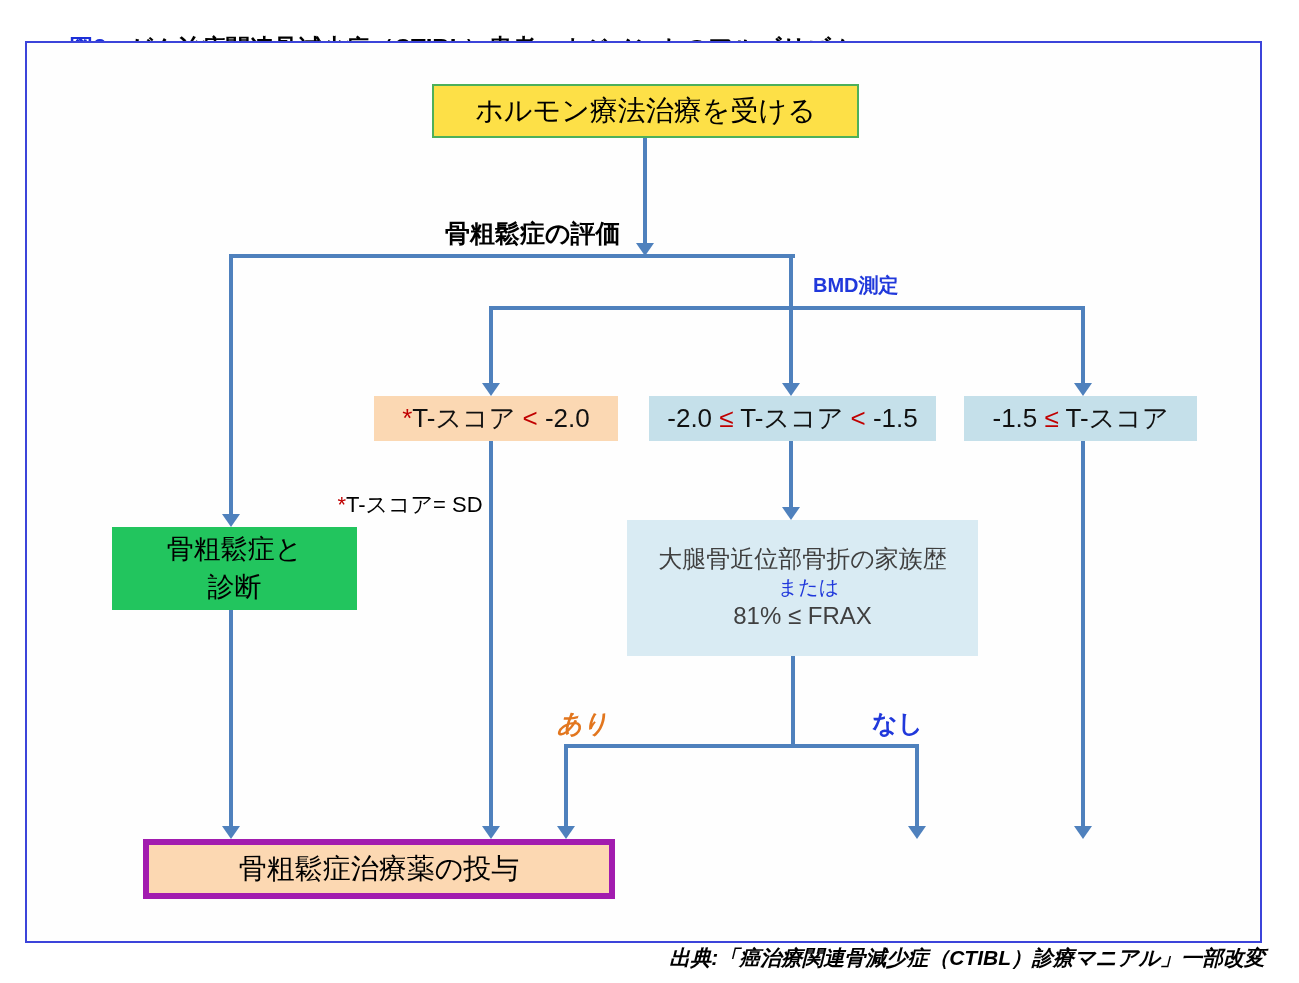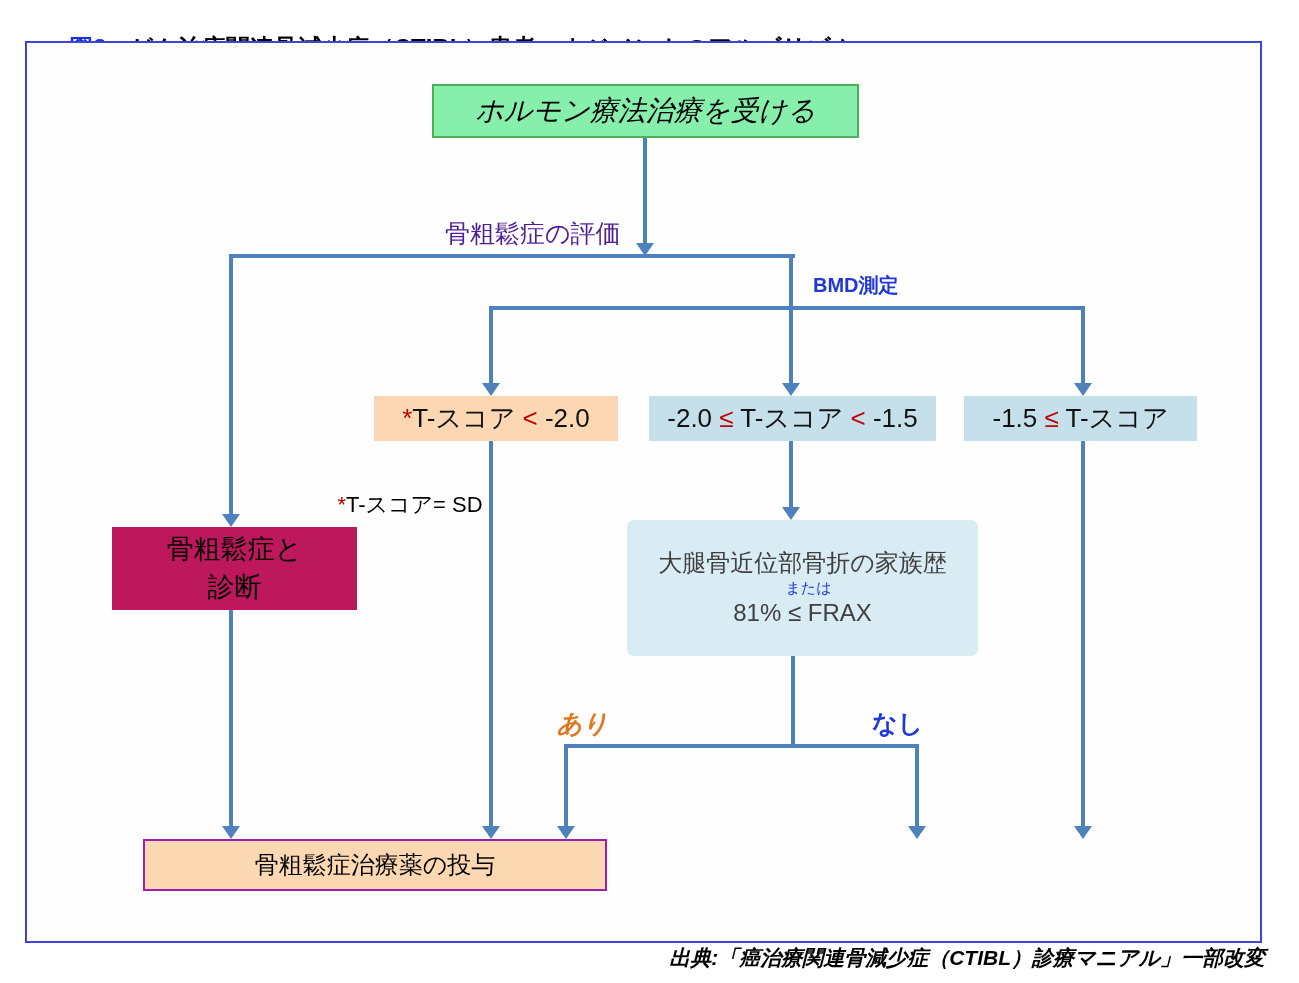--- a/index.html
+++ b/index.html
@@ -11,35 +11,35 @@
   .fig-title .blue{color:#1c30d8;}
   .fig-title .marker{margin-right:2px;}
   .fig-title .figno{margin-right:22px;}
   
   .frame{left:25px;top:41px;width:1233px;height:898px;border:2px solid #3c44da;background:#fefefe;}
   
   .line{position:absolute;background:#4f81bd;}
   .arrow{position:absolute;width:0;height:0;border-left:9px solid transparent;border-right:9px solid transparent;border-top:13px solid #4f81bd;}
   
   .node{position:absolute;display:flex;align-items:center;justify-content:center;text-align:center;white-space:pre;color:#000;}
-  .hormone{left:432px;top:84px;width:423px;height:50px;background:#86efac;border:2px solid #4db05a;font-size:28px;font-style:italic;}
+  .hormone{left:432px;top:84px;width:423px;height:50px;background:#fde047;border:2px solid #4db05a;font-size:28px;}
   .tscore{top:396px;height:45px;font-size:26px;color:#111;}
   .tscore-a{left:374px;width:244px;background:#fbd8b3;}
   .tscore-b{left:649px;width:287px;background:#c5e0ea;}
   .tscore-c{left:964px;width:233px;background:#c5e0ea;}
   .red{color:#c00000;}
-  .diagnosis{left:112px;top:527px;width:245px;height:83px;background:#be185d;font-size:27px;line-height:1.4;flex-direction:column;}
-  .family{left:627px;top:520px;width:351px;height:136px;background:#d9ebf3;color:#3f3f3f;flex-direction:column;justify-content:center;line-height:1.28;border-radius:7px;}
+  .diagnosis{left:112px;top:527px;width:245px;height:83px;background:#22c55e;font-size:27px;line-height:1.4;flex-direction:column;}
+  .family{left:627px;top:520px;width:351px;height:136px;background:#d9ebf3;color:#3f3f3f;flex-direction:column;justify-content:center;line-height:1.28;}
   .family .l1,.family .l3,.family .l4{font-size:24px;}
-  .family .l2{font-size:15px;color:#2038db;margin-left:12px;}
-  .treat{left:143px;top:839px;width:460px;height:48px;background:#fcd8b2;border:2px solid #a21caf;font-size:24px;}
+  .family .l2{font-size:20px;color:#2038db;margin-left:12px;}
+  .treat{left:143px;top:839px;width:460px;height:48px;background:#fcd8b2;border:6px solid #a21caf;font-size:28px;}
   .monitor{left:707px;top:839px;width:456px;height:48px;background:#c9e3ed;border:2px solid #7aa8d0;font-size:28px;}
   
   .lbl{position:absolute;white-space:pre;}
-  .lbl-eval{left:445px;top:217px;font-size:25px;color:#4c1d95;font-weight:400;}
+  .lbl-eval{left:445px;top:217px;font-size:25px;color:#000000;font-weight:700;}
   .lbl-bmd{left:813px;top:272px;font-size:20px;color:#2038db;font-weight:600;}
   .lbl-note{left:313px;top:464px;font-size:22px;color:#000;}
   .lbl-yes{left:557px;top:707px;font-size:25px;color:#e2761e;font-weight:600;font-style:italic;}
   .lbl-no{left:872px;top:707px;font-size:25px;color:#2038db;font-weight:600;}
   .source{right:34px;top:944px;font-size:21px;font-weight:bold;color:#000;white-space:pre;font-style:italic;}
 </style>
 </head>
 <body>
 
 <div class="canvas">

